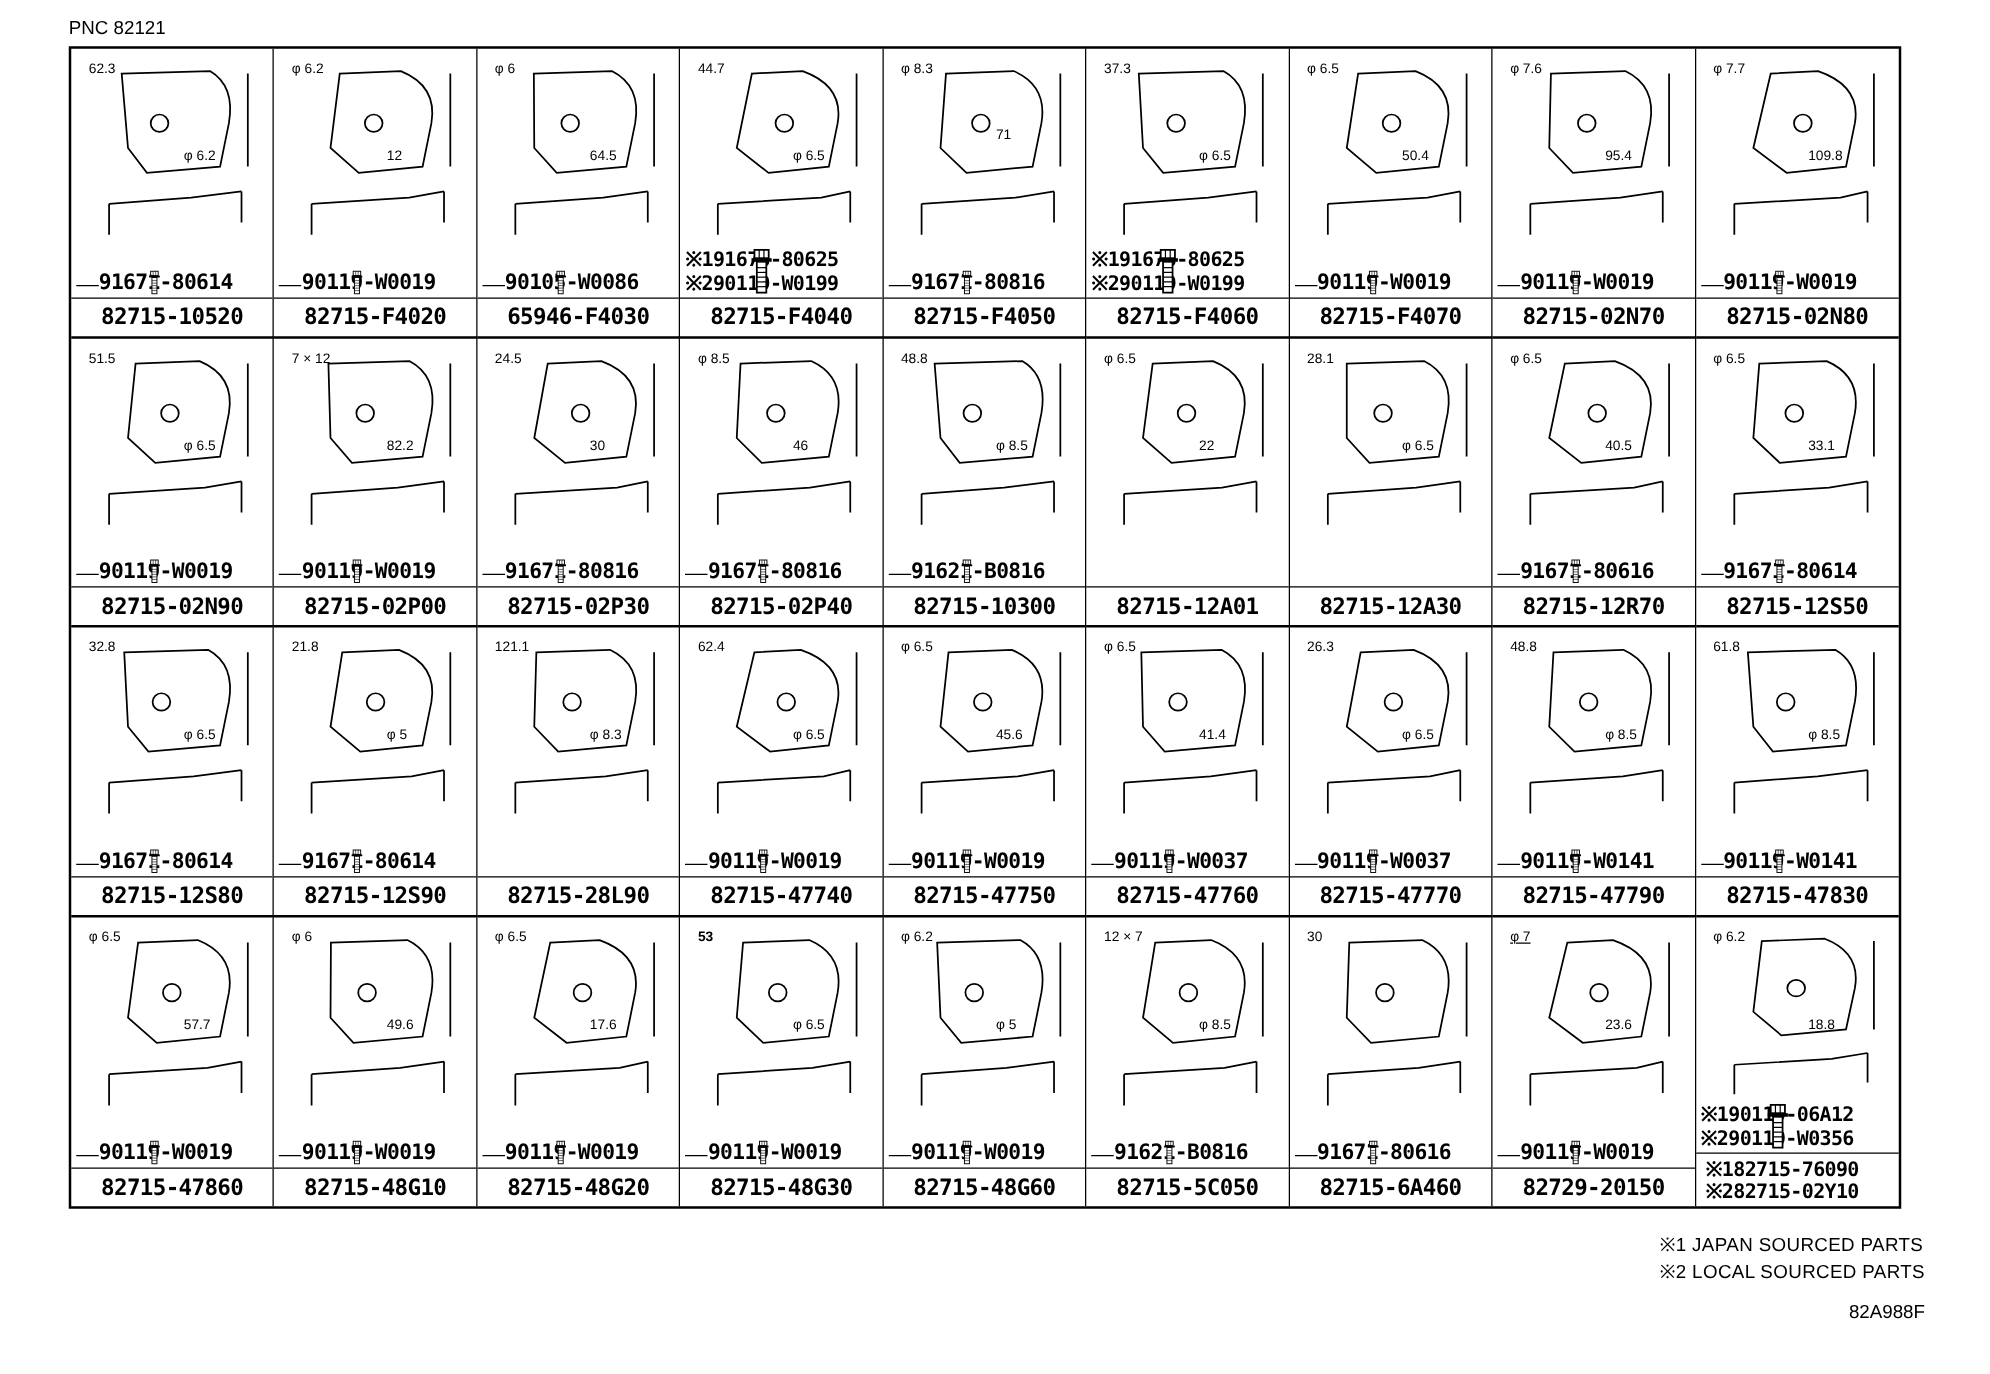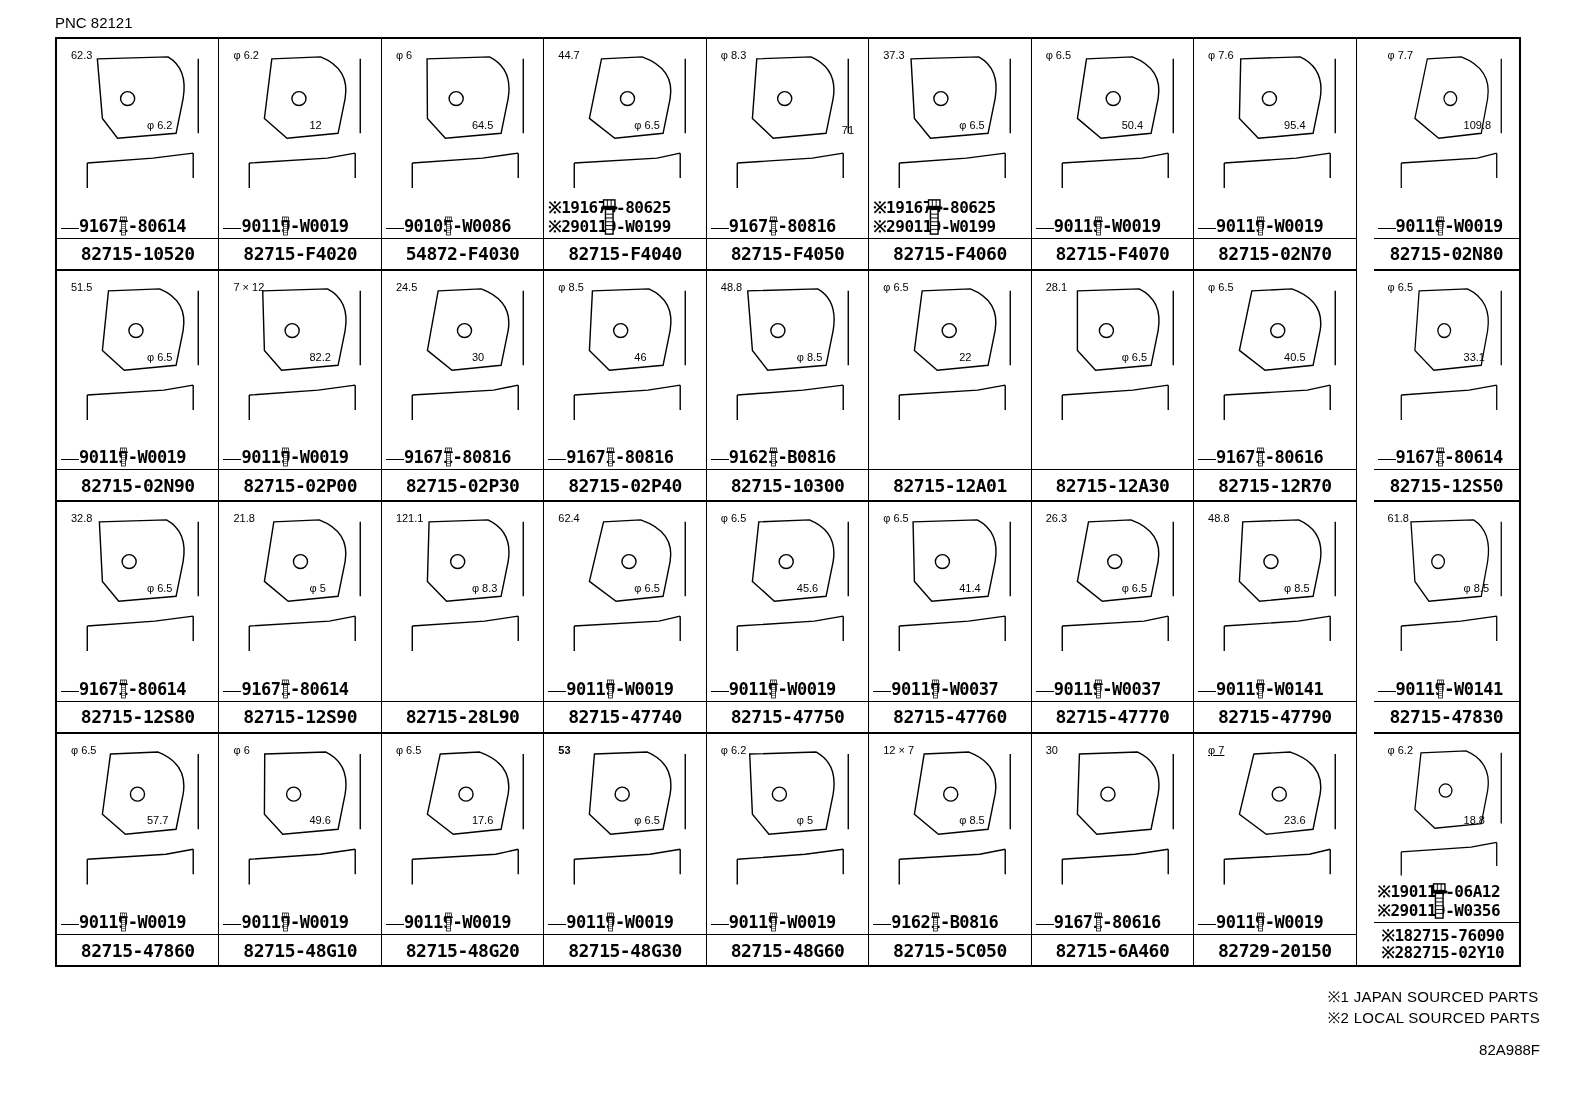--- a/index.html
+++ b/index.html
@@ -1,20 +1,20 @@
 <!DOCTYPE html>
 <html><head>
 <meta charset="utf-8">
 <style>
   html, body { margin:0; padding:0; background:#ffffff; }
   body { width:1592px; height:1099px; position:relative; overflow:hidden; font-family:"Liberation Sans", sans-serif; color:#000; }
   .pnc { position:absolute; left:55px; top:14px; font-size:15px; font-family:"Liberation Sans", sans-serif; }
   .grid { position:absolute; left:55px; top:37px; width:1466px; height:930px; border:2px solid #000; box-sizing:border-box; display:grid; grid-template-columns:repeat(9, 1fr); grid-template-rows:repeat(4, 1fr); }
   .cell { position:relative; border-right:1.5px solid #000; border-bottom:2px solid #000; box-sizing:border-box; display:flex; flex-direction:column; }
-  .cell:nth-child(9n) { border-right:none;margin-left:17px; }
+  .cell:nth-child(9n) { border-right:none; }
   .cell.last-row { border-bottom:none; }
   .drawing { position:relative; flex:1 1 auto; overflow:hidden; }
   .drawing svg { position:absolute; left:0; top:0; width:100%; height:100%; }
   .bolt-line { position:absolute; left:4px; bottom:2px; display:flex; align-items:flex-end; font-family:"DejaVu Sans Mono", monospace; font-weight:bold; font-size:17px; letter-spacing:-0.5px; white-space:nowrap; }
   .bolt-icon { width:18px; height:40px; margin-right:2px; }
   .bolt-lead { width:18px; border-top:1.5px solid #000; margin-bottom:7px; }
   .bolt-num { line-height:20px; }
   .bolt-stack { display:flex; flex-direction:column; line-height:19px; font-size:16px; }
   .label { height:30px; border-top:1.5px solid #000; display:flex; align-items:center; justify-content:center; font-family:"DejaVu Sans Mono", monospace; font-weight:bold; font-size:18px; letter-spacing:-0.5px; }
   .label.stack { flex-direction:column; align-items:flex-start; padding-left:8px; font-size:16px; line-height:17px; height:42px; }
@@ -118,21 +118,21 @@
               <line x1="5" y1="21" x2="13" y2="21"></line>
               <line x1="5" y1="25" x2="13" y2="25"></line>
               <line x1="5" y1="29" x2="13" y2="29"></line>
               <line x1="5" y1="33" x2="13" y2="33"></line>
             </g>
           </svg>
           <span class="bolt-lead"></span>
           <span class="bolt-num">90105-W0086</span>
         </div>
       </div>
-      <div class="label">54872-F4030</div>
+      <div class="label">65946-F4030</div>
     </div>
     <div class="cell">
       <div class="drawing">
         <svg viewBox="0 0 160 200" preserveAspectRatio="none">
           <g fill="none" stroke="#000" stroke-width="1.4">
             <path d="M57 20 L97.25 18 Q130 30 125 60 L118 95 L70.2 100 L45 80 Z"></path>
             <circle cx="82.75" cy="60" r="7"></circle>
             <path d="M30 125 L112 120 L135 115 M30 125 L30 150 M135 115 L135 140"></path>
             <line x1="140" y1="20" x2="140" y2="95"></line>
           </g>
@@ -166,21 +166,21 @@
       <div class="drawing">
         <svg viewBox="0 0 160 200" preserveAspectRatio="none">
           <g fill="none" stroke="#000" stroke-width="1.4">
             <path d="M49.333333333333336 20 L103 18 Q130 30 125 60 L118 95 L65.6 100 L45 80 Z"></path>
             <circle cx="77" cy="60" r="7"></circle>
             <path d="M30 125 L104.33333333333333 120 L135 115 M30 125 L30 150 M135 115 L135 140"></path>
             <line x1="140" y1="20" x2="140" y2="95"></line>
           </g>
         </svg>
         <span class="dim" style="position: absolute; left: 14px; top: 10px;">φ 8.3</span>
-        <span class="dim" style="position: absolute; left: 90px; top: 85px; margin-left: 45px;">71</span>
+        <span class="dim" style="position: absolute; left: 90px; top: 63px;">71</span>
         <div class="bolt-line">
           <svg class="bolt-icon" viewBox="0 0 18 40">
             <rect x="3" y="2" width="12" height="7" fill="#fff" stroke="#000" stroke-width="1.5"></rect>
             <line x1="7" y1="2" x2="7" y2="9" stroke="#000"></line>
             <line x1="11" y1="2" x2="11" y2="9" stroke="#000"></line>
             <rect x="0.5" y="9" width="17" height="3" fill="#000"></rect>
             <rect x="5" y="12" width="8" height="26" fill="#fff" stroke="#000" stroke-width="1.5"></rect>
             <g stroke="#000" stroke-width="1">
               <line x1="5" y1="17" x2="13" y2="17"></line>
               <line x1="5" y1="21" x2="13" y2="21"></line>

